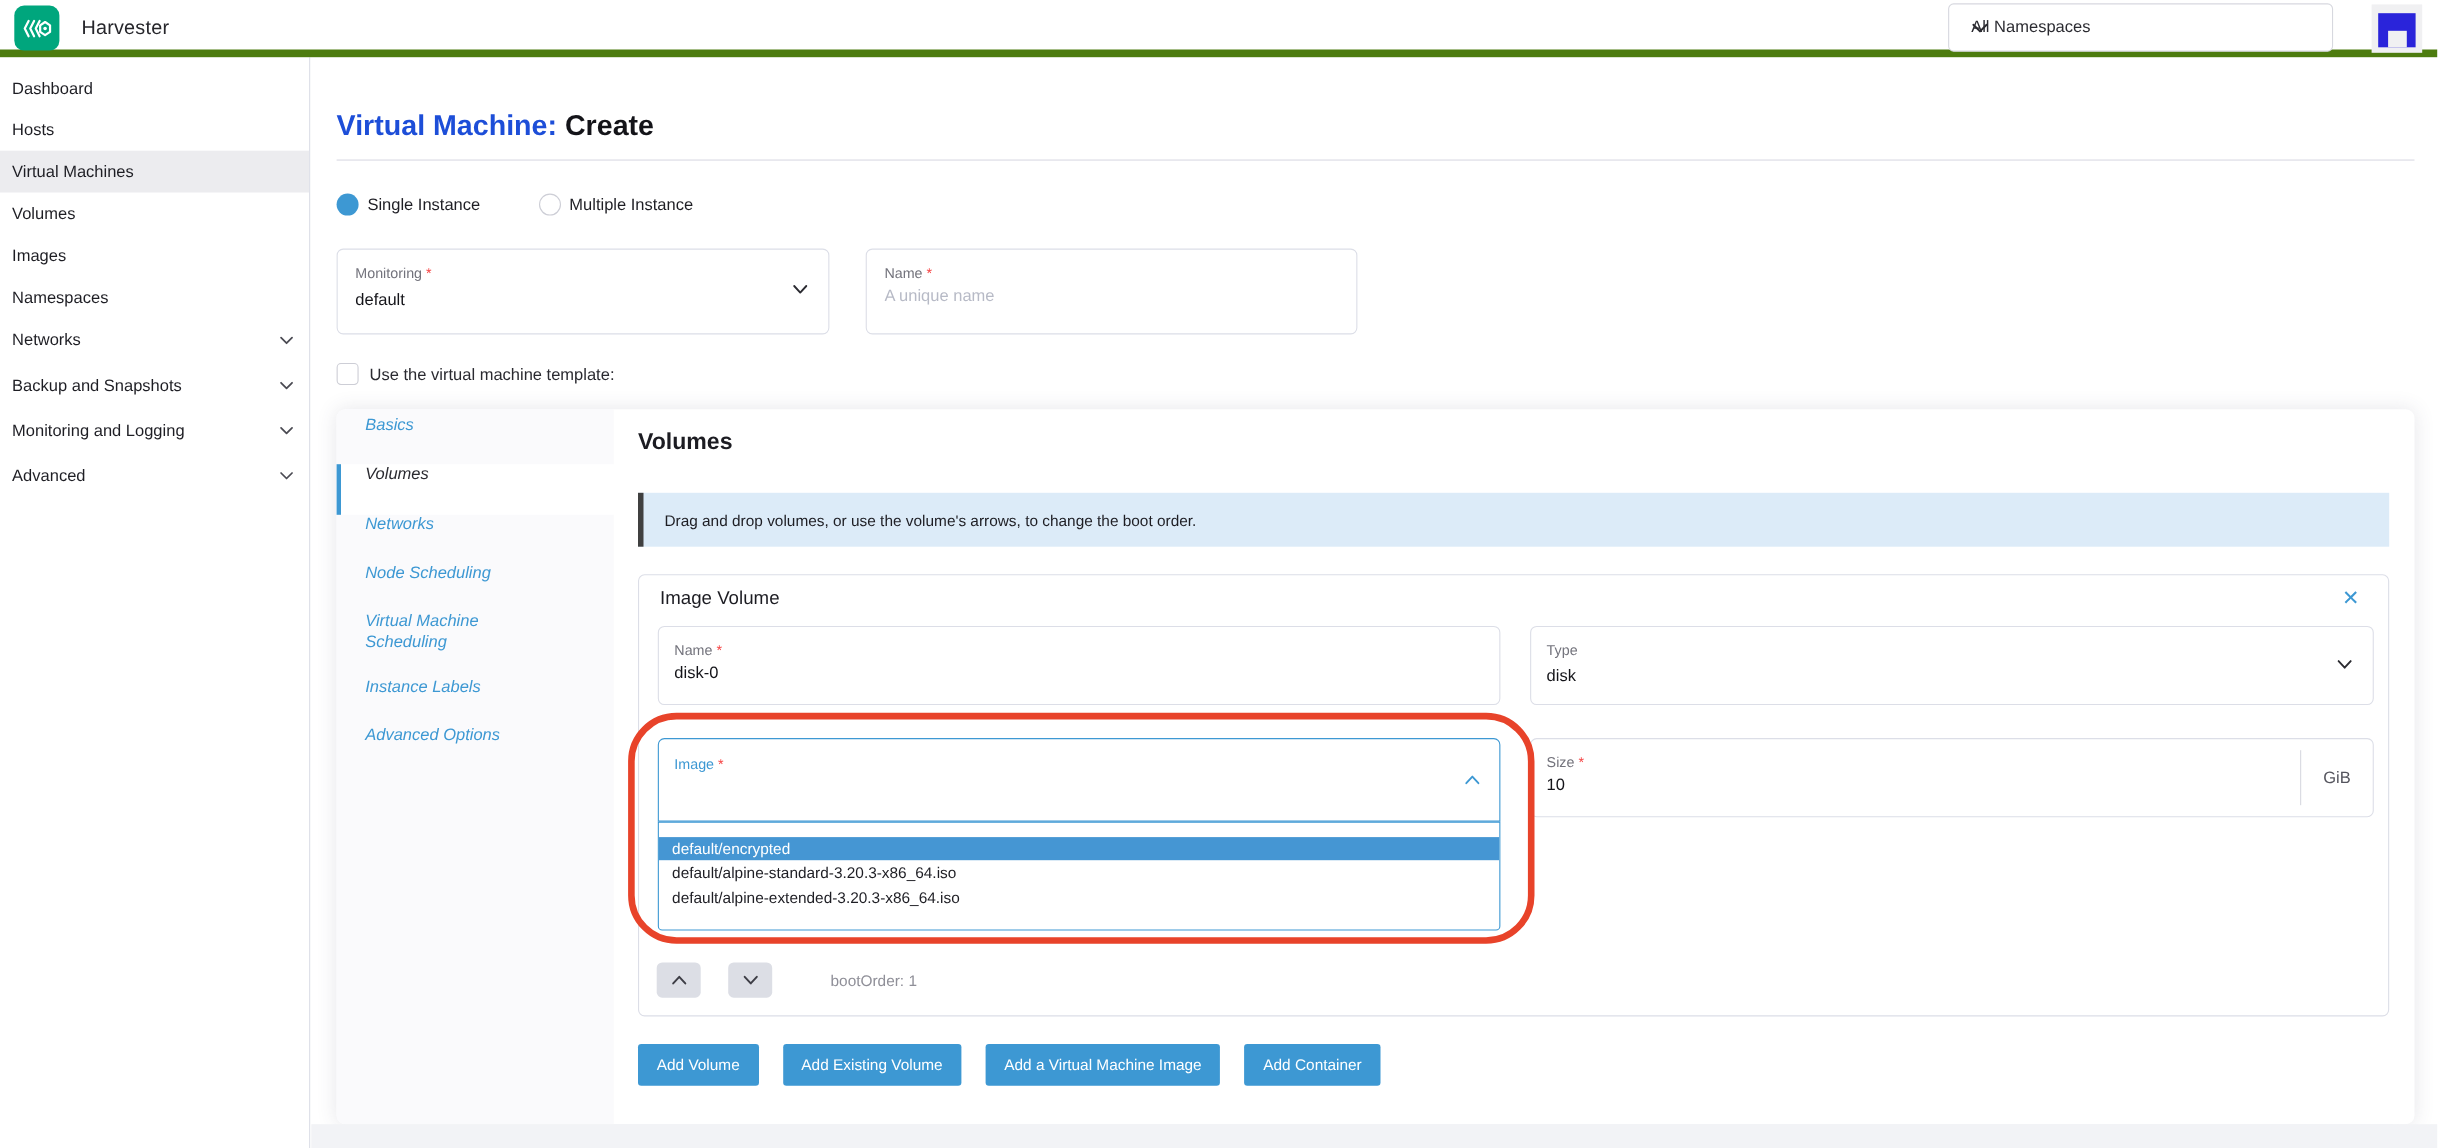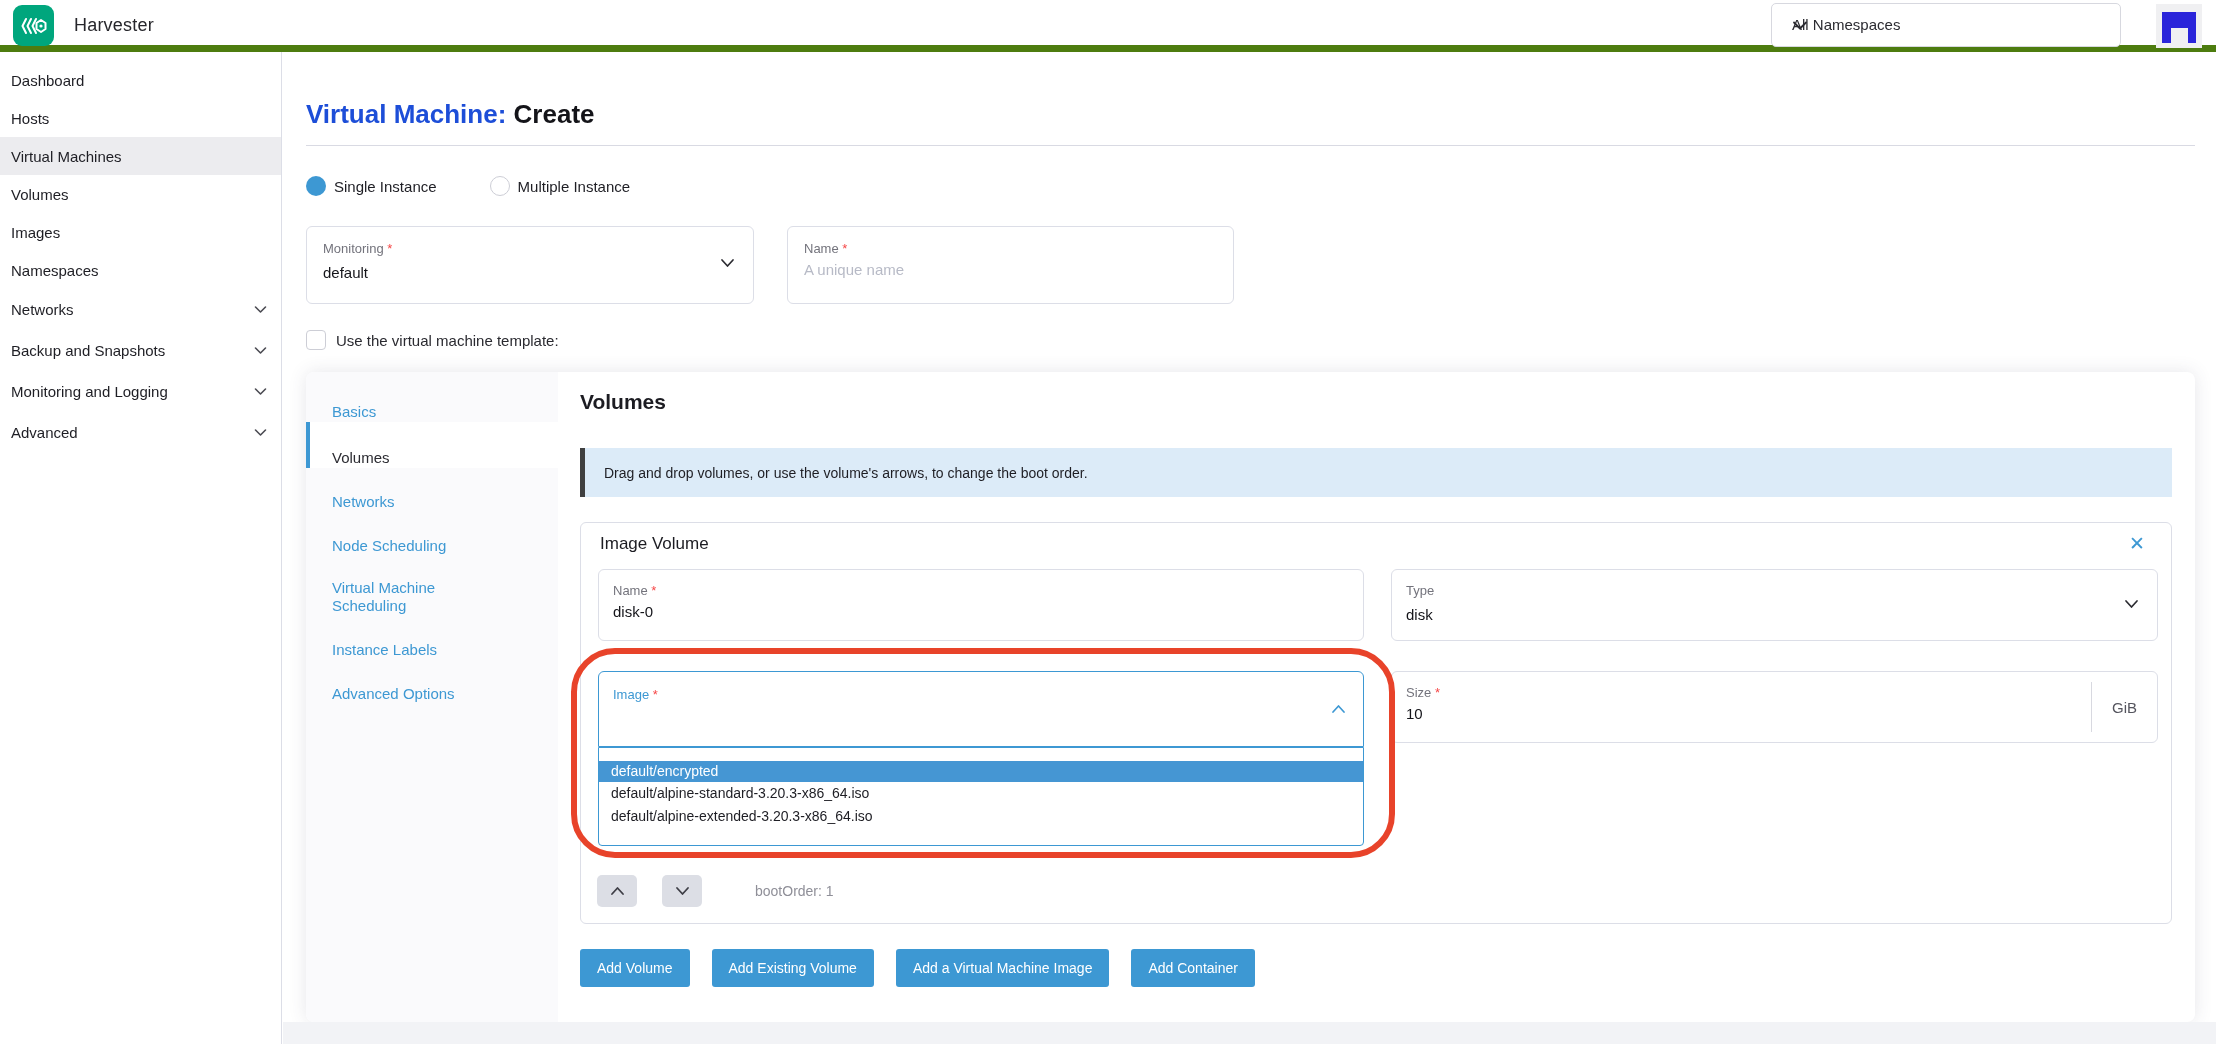--- a/index.html
+++ b/index.html
@@ -48,21 +48,21 @@
   .fbox .chev { position:absolute; right:18px; top:31px; }
   .req { color:#f64747; }
 
   .check-row { position:absolute; left:306px; top:330px; display:flex; align-items:center; }
   .checkbox { width:20px; height:20px; border:1px solid #cdced6; border-radius:4px; background:#fff; }
   .check-label { margin-left:10px; font-size:15px; color:#2a2a30; }
 
   
   .panel { position:absolute; left:306px; top:372px; width:1889px; height:650px; background:#fff; border-radius:8px; box-shadow:0 0 18px rgba(60,60,90,.13); }
   .tabcol { position:absolute; left:0; top:0; width:252px; height:650px; background:#fafafc; border-radius:8px 0 0 8px; padding-top:6px; }
-  .tab { position:relative; display:flex; align-items:flex-end; padding-left:26px; padding-right:14px; font-size:15px; color:#3d98d3; height:44px; cursor:pointer; line-height:1.25; }
+  .tab { position:relative; display:flex; align-items:flex-start; padding-left:26px; padding-right:14px; font-size:15px; color:#3d98d3; height:44px; cursor:pointer; line-height:1.25;font-style:italic; }
   .tab.tall { height:60px; }
   .tab.mid { height:46px; }
   .tab.active { background:#fff; color:#2b2b31; }
   .tab.active::before { content:""; position:absolute; left:0; top:0; bottom:0; width:4px; background:#3d98d3; }
 
   .vol-heading { position:absolute; left:274px; top:18px; font-size:21px; color:#1c1c22; }
   .banner { position:absolute; left:274px; top:76px; width:1592px; height:49px; background:#dcebf8; border-left:5px solid #404040; display:flex; align-items:center; padding-left:19px; font-size:14px; color:#1e1e24; }
 
   .card { position:absolute; left:274px; top:150px; width:1592px; height:402px; border:1px solid #dcdee7; border-radius:6px; background:#fff; }
   .card-title { position:absolute; left:19px; top:11px; font-size:17px; color:#1c1c22; }

